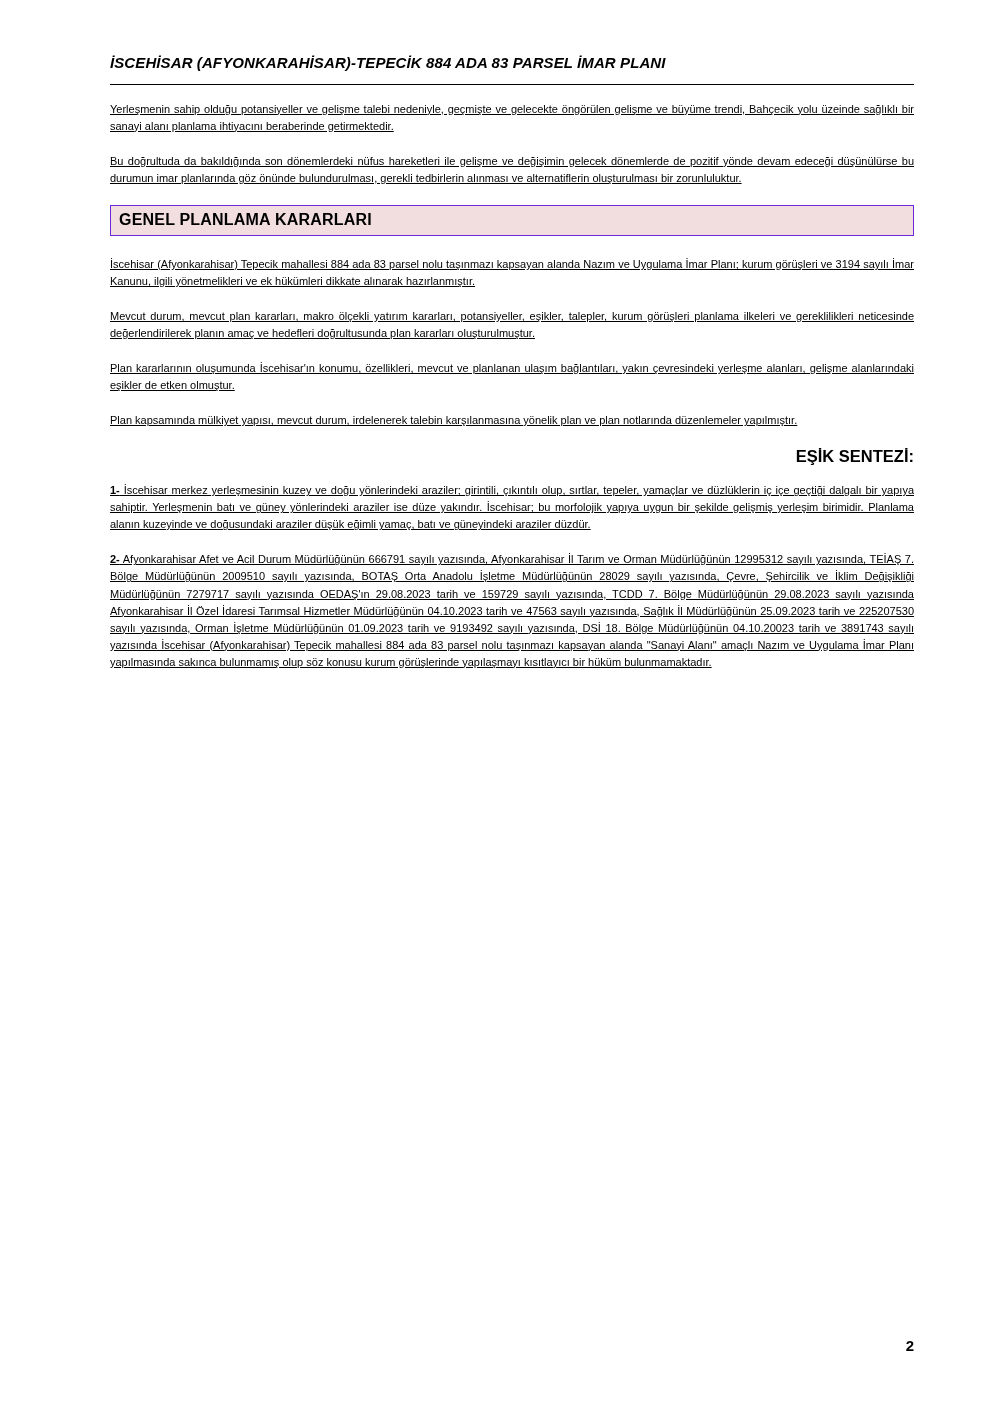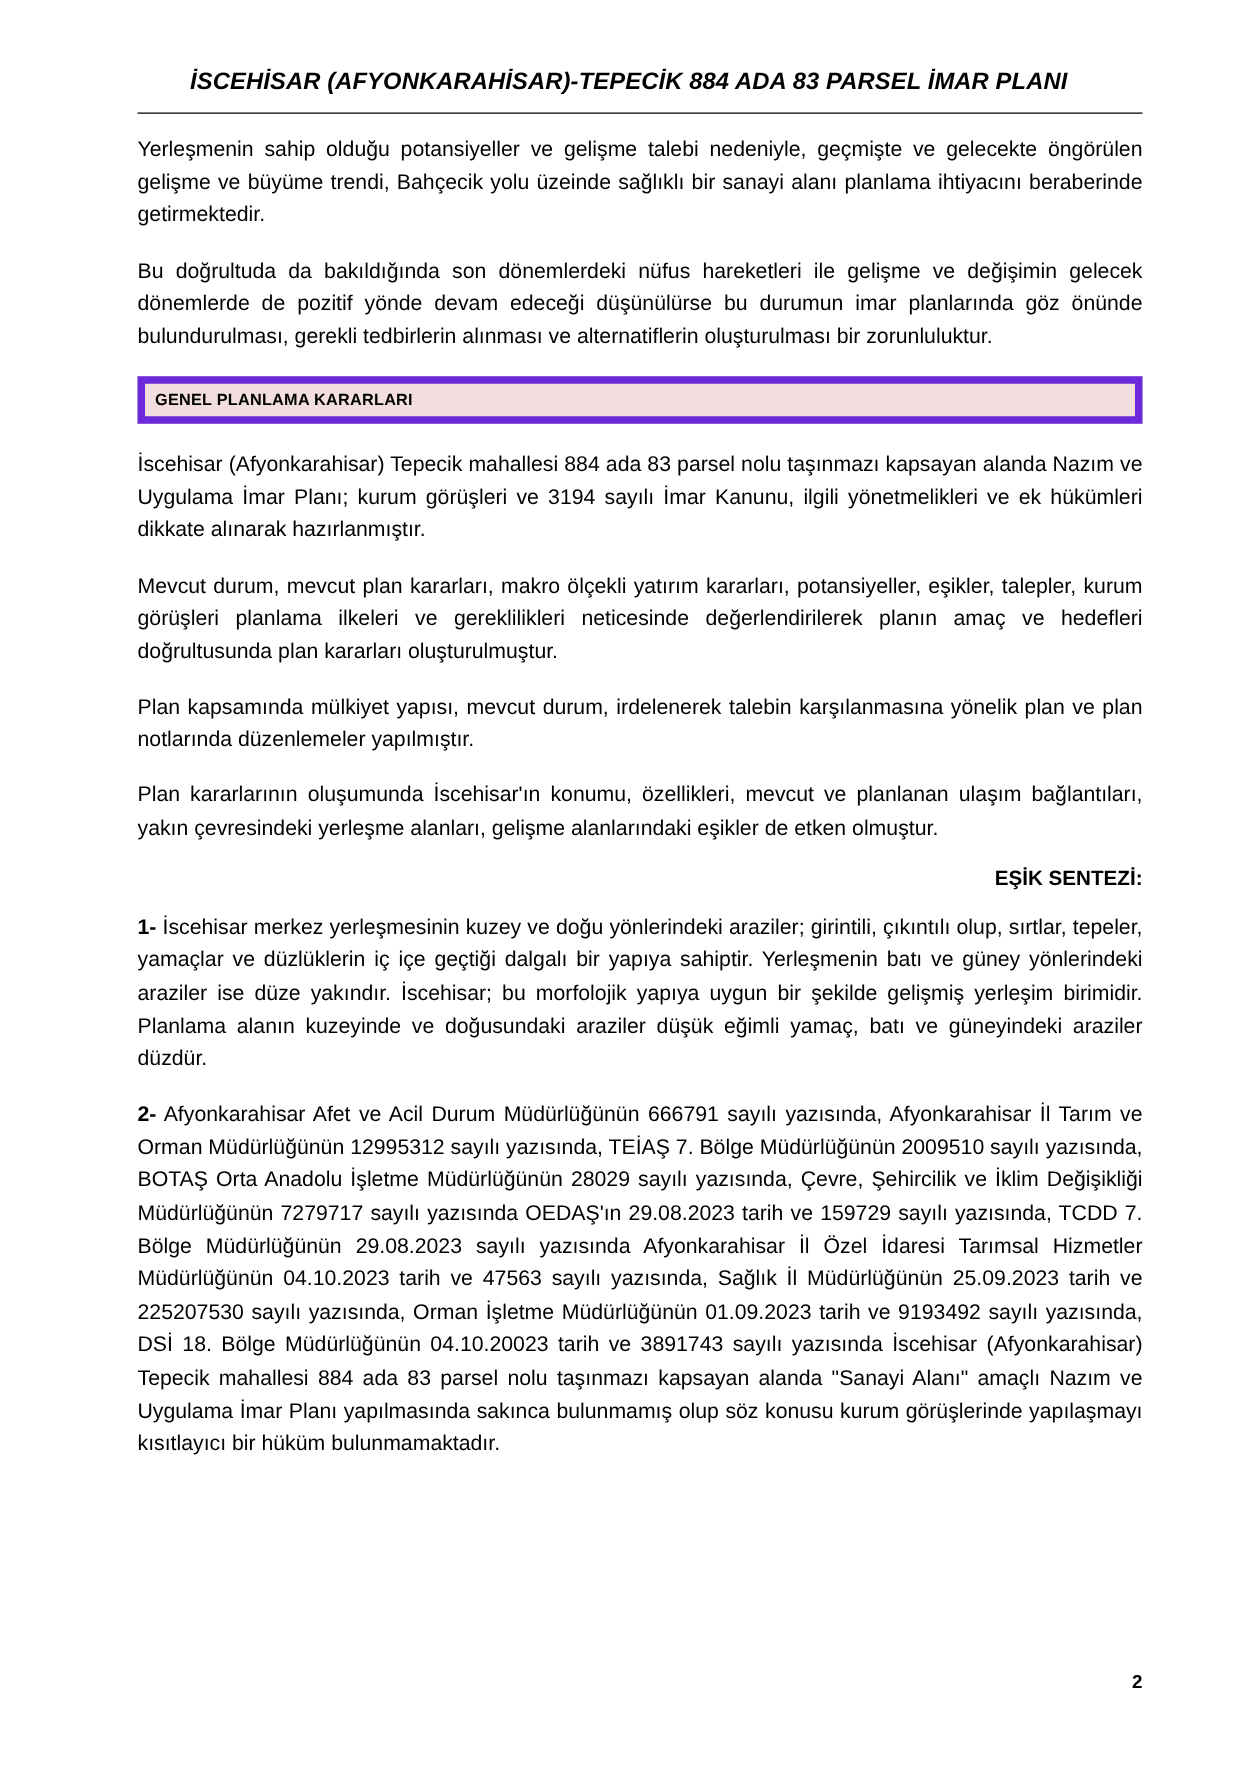--- a/index.html
+++ b/index.html
@@ -18,52 +18,53 @@
   .page {
     position: absolute;
     left: 0;
     top: 0;
     width: 1000px;
     height: 1414px;
     box-sizing: border-box;
     padding: 52px 86px 40px 110px;
   }
   .header {
-    text-align: center;
+    text-align: left;
     font-style: italic;
     font-weight: bold;
-    font-size: 19px;
+    font-size: 15px;
     line-height: 1.45;
     letter-spacing: 0.1px;
     margin: 0 18px 10px 0;
   }
   .header div {
     white-space: nowrap;
   }
   .rule {
     border: none;
     border-top: 1px solid #000;
     margin: 6px 0 16px 0;
   }
   p.body-par {
-    font-size: 17px;
+    font-size: 11px;
     line-height: 1.55;
     text-align: justify;
     margin: 0 0 18px 0;
     hyphens: none;
+    text-decoration: underline;
   }
   p.body-par:last-child {
     margin-bottom: 0;
   }
   .section-banner {
-    border: 6px solid #6d28d9;
+    border: 1px solid #6d28d9;
     background: #f2dede;
     padding: 5px 8px 6px 8px;
     font-weight: bold;
-    font-size: 13px;
+    font-size: 16px;
     letter-spacing: 0.2px;
     margin: 4px 0 20px 0;
   }
   .subheading {
     font-weight: bold;
     font-size: 16.5px;
     margin: 4px 0 16px 0;
     text-align: right;
   }
   .lead {
@@ -91,23 +92,23 @@
   <p class="body-par">Yerleşmenin sahip olduğu potansiyeller ve gelişme talebi nedeniyle, geçmişte ve gelecekte öngörülen gelişme ve büyüme trendi, Bahçecik yolu üzeinde sağlıklı bir sanayi alanı planlama ihtiyacını beraberinde getirmektedir.</p>
 
   <p class="body-par">Bu doğrultuda da bakıldığında son dönemlerdeki nüfus hareketleri ile gelişme ve değişimin gelecek dönemlerde de pozitif yönde devam edeceği düşünülürse bu durumun imar planlarında göz önünde bulundurulması, gerekli tedbirlerin alınması ve alternatiflerin oluşturulması bir zorunluluktur.</p>
 
   <div class="section-banner">GENEL PLANLAMA KARARLARI</div>
 
   <p class="body-par">İscehisar (Afyonkarahisar) Tepecik mahallesi 884 ada 83 parsel nolu taşınmazı kapsayan alanda Nazım ve Uygulama İmar Planı; kurum görüşleri ve 3194 sayılı İmar Kanunu, ilgili yönetmelikleri ve ek hükümleri dikkate alınarak hazırlanmıştır.</p>
 
   <p class="body-par">Mevcut durum, mevcut plan kararları, makro ölçekli yatırım kararları, potansiyeller, eşikler, talepler, kurum görüşleri planlama ilkeleri ve gereklilikleri neticesinde değerlendirilerek planın amaç ve hedefleri doğrultusunda plan kararları oluşturulmuştur.</p>
 
+  <p class="body-par">Plan kararlarının oluşumunda İscehisar'ın konumu, özellikleri, mevcut ve planlanan ulaşım bağlantıları, yakın çevresindeki yerleşme alanları, gelişme alanlarındaki eşikler de etken olmuştur.</p>
+
   <p class="body-par">Plan kapsamında mülkiyet yapısı, mevcut durum, irdelenerek talebin karşılanmasına yönelik plan ve plan notlarında düzenlemeler yapılmıştır.</p>
-
-  <p class="body-par">Plan kararlarının oluşumunda İscehisar'ın konumu, özellikleri, mevcut ve planlanan ulaşım bağlantıları, yakın çevresindeki yerleşme alanları, gelişme alanlarındaki eşikler de etken olmuştur.</p>
 
   <div class="subheading">EŞİK SENTEZİ:</div>
 
   <p class="body-par"><span class="lead">1-</span><span> İscehisar merkez yerleşmesinin kuzey ve doğu yönlerindeki araziler; girintili, çıkıntılı olup, sırtlar, tepeler, yamaçlar ve düzlüklerin iç içe geçtiği dalgalı bir yapıya sahiptir. Yerleşmenin batı ve güney yönlerindeki araziler ise düze yakındır. İscehisar; bu morfolojik yapıya uygun bir şekilde gelişmiş yerleşim birimidir. Planlama alanın kuzeyinde ve doğusundaki araziler düşük eğimli yamaç, batı ve güneyindeki araziler düzdür.</span></p>
 
   <p class="body-par"><span class="lead">2-</span><span> Afyonkarahisar Afet ve Acil Durum Müdürlüğünün 666791 sayılı yazısında, Afyonkarahisar İl Tarım ve Orman Müdürlüğünün 12995312 sayılı yazısında, TEİAŞ 7. Bölge Müdürlüğünün 2009510 sayılı yazısında, BOTAŞ Orta Anadolu İşletme Müdürlüğünün 28029 sayılı yazısında, Çevre, Şehircilik ve İklim Değişikliği Müdürlüğünün 7279717 sayılı yazısında OEDAŞ'ın 29.08.2023 tarih ve 159729 sayılı yazısında, TCDD 7. Bölge Müdürlüğünün 29.08.2023 sayılı yazısında Afyonkarahisar İl Özel İdaresi Tarımsal Hizmetler Müdürlüğünün 04.10.2023 tarih ve 47563 sayılı yazısında, Sağlık İl Müdürlüğünün 25.09.2023 tarih ve 225207530 sayılı yazısında, Orman İşletme Müdürlüğünün 01.09.2023 tarih ve 9193492 sayılı yazısında, DSİ 18. Bölge Müdürlüğünün 04.10.20023 tarih ve 3891743 sayılı yazısında İscehisar (Afyonkarahisar) Tepecik mahallesi 884 ada 83 parsel nolu taşınmazı kapsayan alanda "Sanayi Alanı" amaçlı Nazım ve Uygulama İmar Planı yapılmasında sakınca bulunmamış olup söz konusu kurum görüşlerinde yapılaşmayı kısıtlayıcı bir hüküm bulunmamaktadır.</span></p>
 
   <div class="page-number">2</div>
 
 </div>

